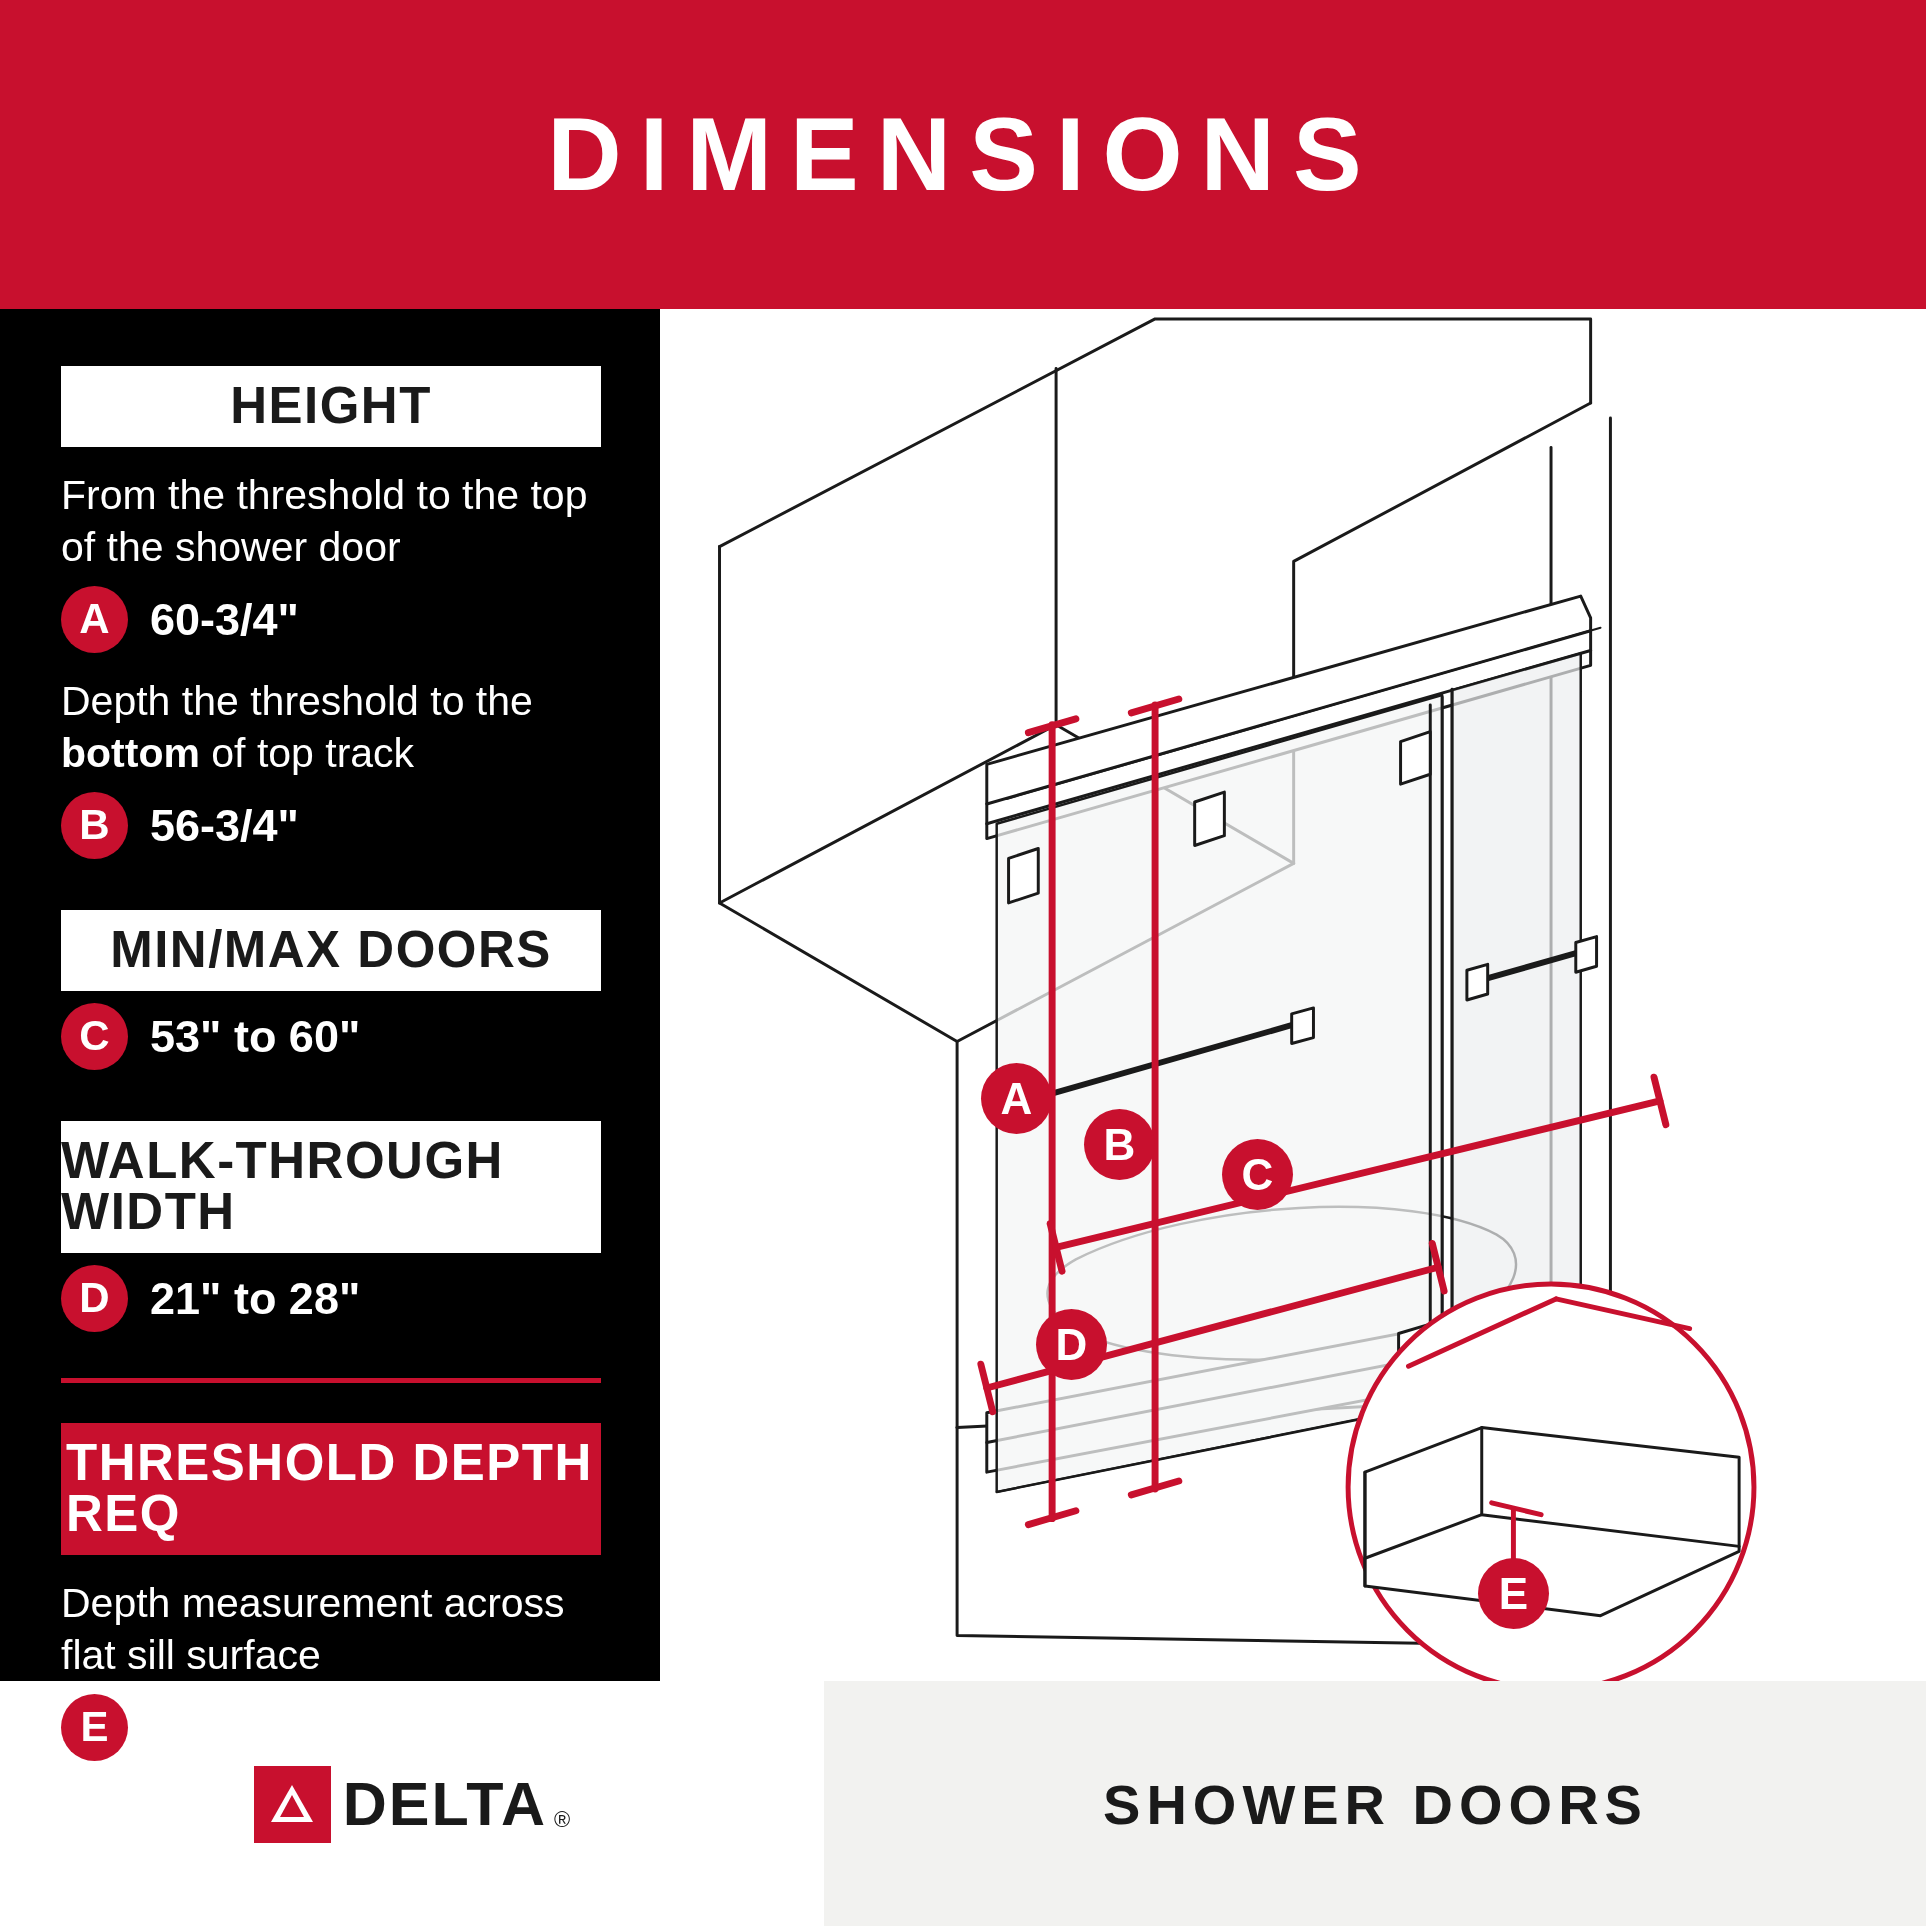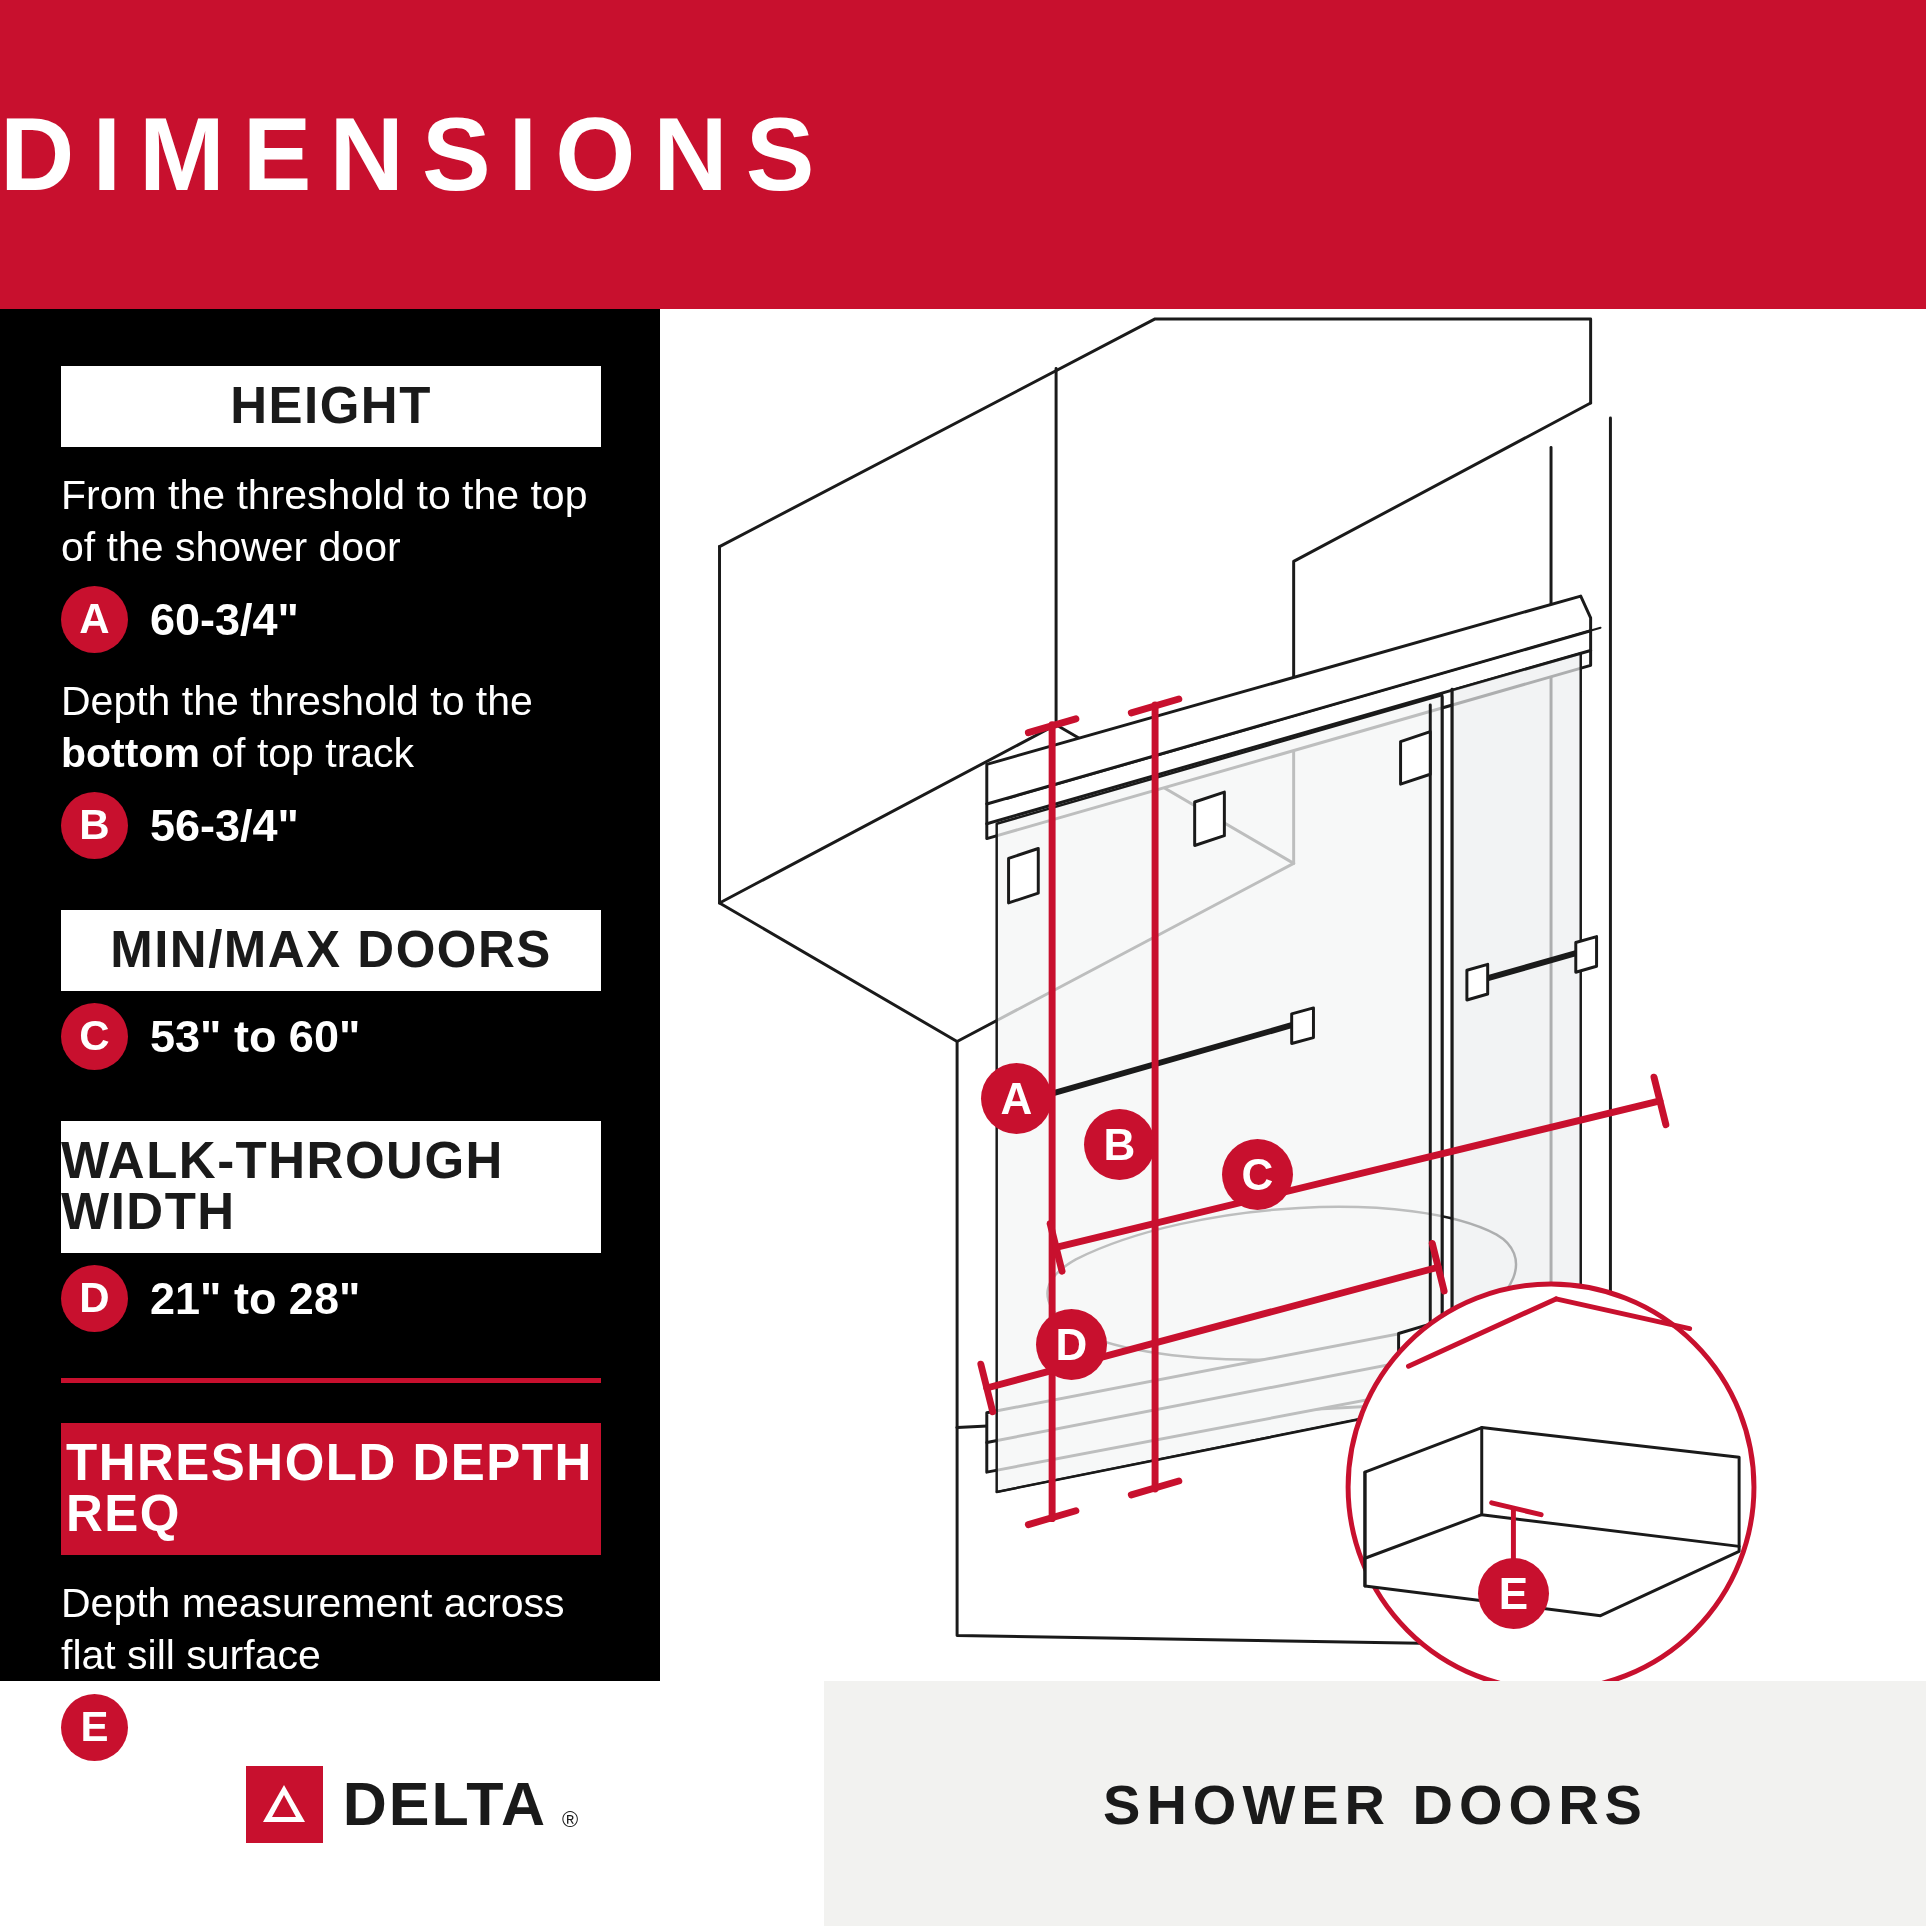--- a/index.html
+++ b/index.html
@@ -19,21 +19,21 @@
     inset: 0;
     display: flex;
     flex-direction: column;
   }
   
   .header {
     height: 309px;
     background: #c8102e;
     display: flex;
     align-items: center;
-    justify-content: flex-start;
+    justify-content: center;
     flex: none;
   }
   .header-title {
     color: #ffffff;
     font-size: 103px;
     font-weight: bold;
     letter-spacing: 18px;
     text-align: center;
     line-height: 1;
   }
@@ -146,21 +146,21 @@
   }
   .footer-right-text {
     font-size: 56px;
     font-weight: bold;
     letter-spacing: 6px;
     color: #1a1a1a;
   }
   .logo {
     display: flex;
     align-items: center;
-    gap: 12px;
+    gap: 4px;
   }
   .logo-mark {
     width: 77px;
     height: 77px;
     background: #c8102e;
     display: flex;
     align-items: center;
     justify-content: center;
     flex: none;
   }

